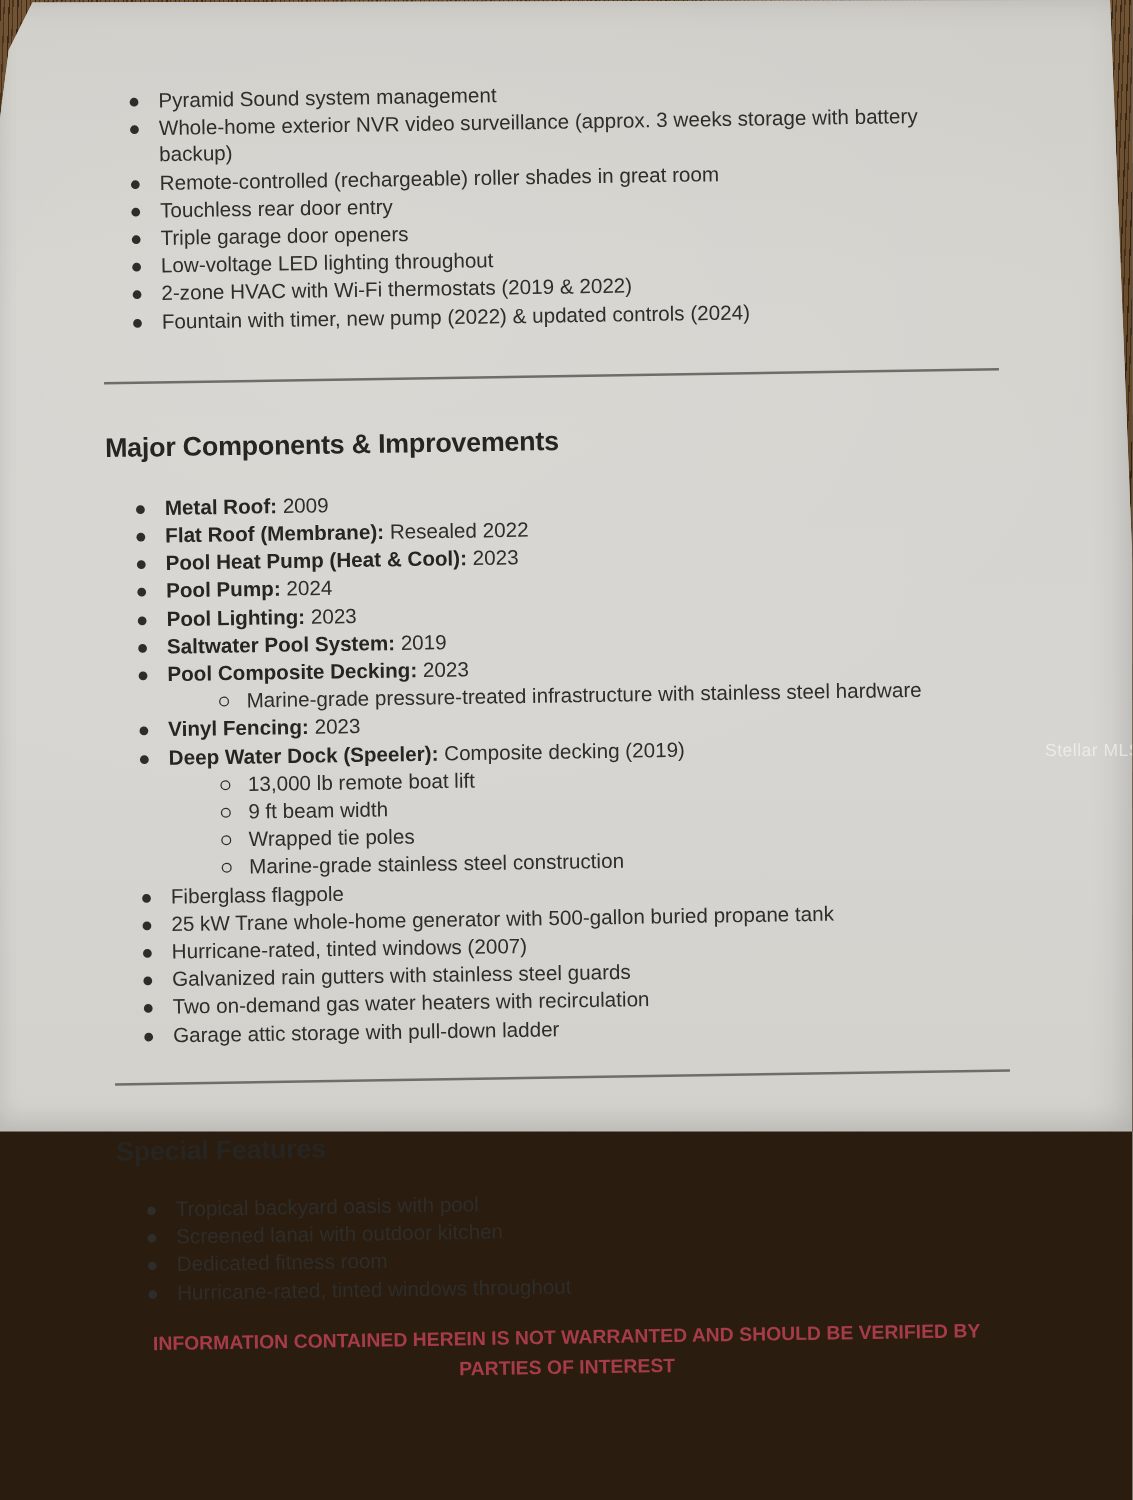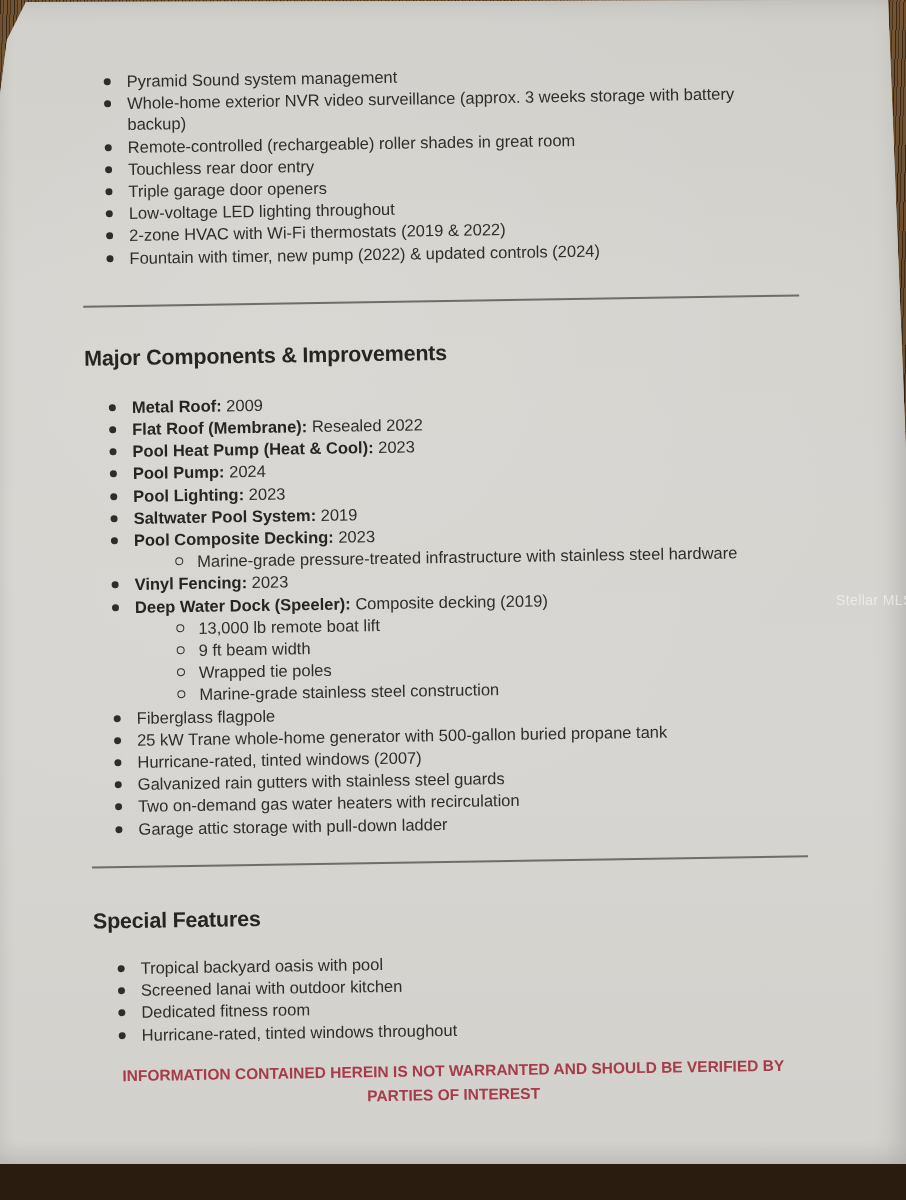--- a/index.html
+++ b/index.html
@@ -1,21 +1,21 @@
 <!DOCTYPE html>
 <html><head>
 <meta charset="utf-8">
 <style>
   html,body{margin:0;padding:0;}
   body{
     width:906px;height:1200px;overflow:hidden;position:relative;
     font-family:"Liberation Sans",sans-serif;
     background:#2a1d10;
   }
-  .scene{position:absolute;inset:0;width:906px;height:1164px;}
+  .scene{position:absolute;inset:0;width:906px;height:905px;}
   
   .wood{
     position:absolute;inset:0;
     background-color:#4f3a24;
     background-image:
       repeating-linear-gradient(92deg,
         rgba(18,10,4,.55) 0 1px,
         rgba(125,88,50,.28) 1px 3px,
         rgba(32,19,8,.45) 3px 4px,
         rgba(158,115,66,.16) 4px 7px),

